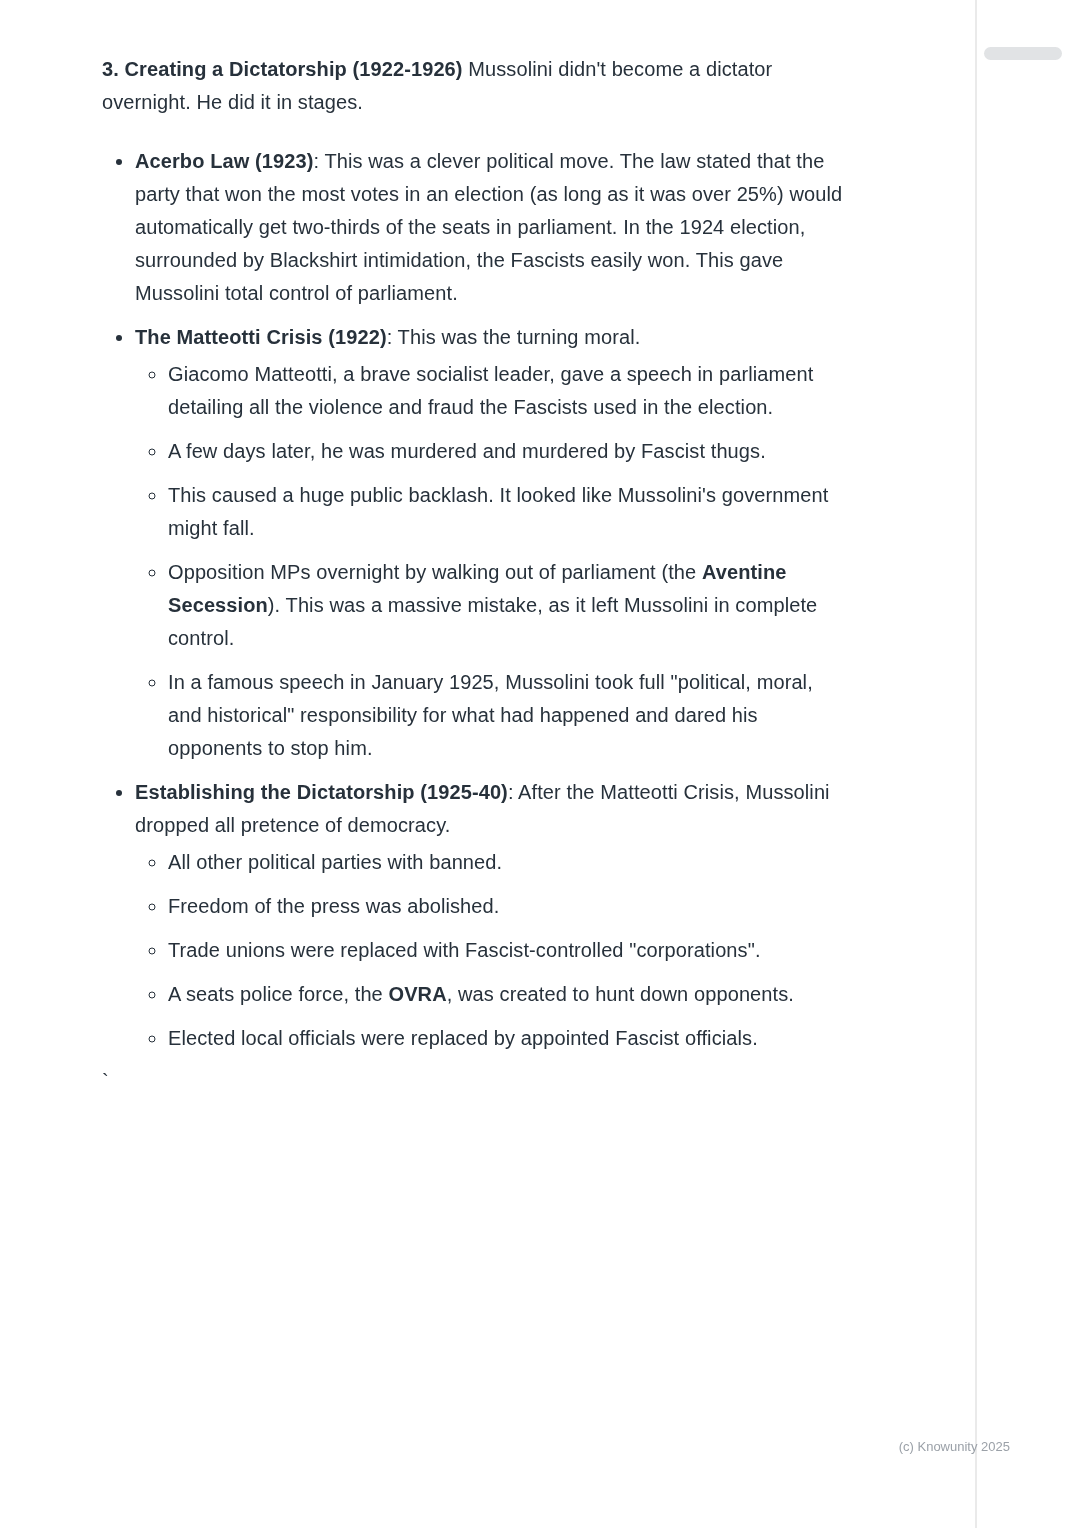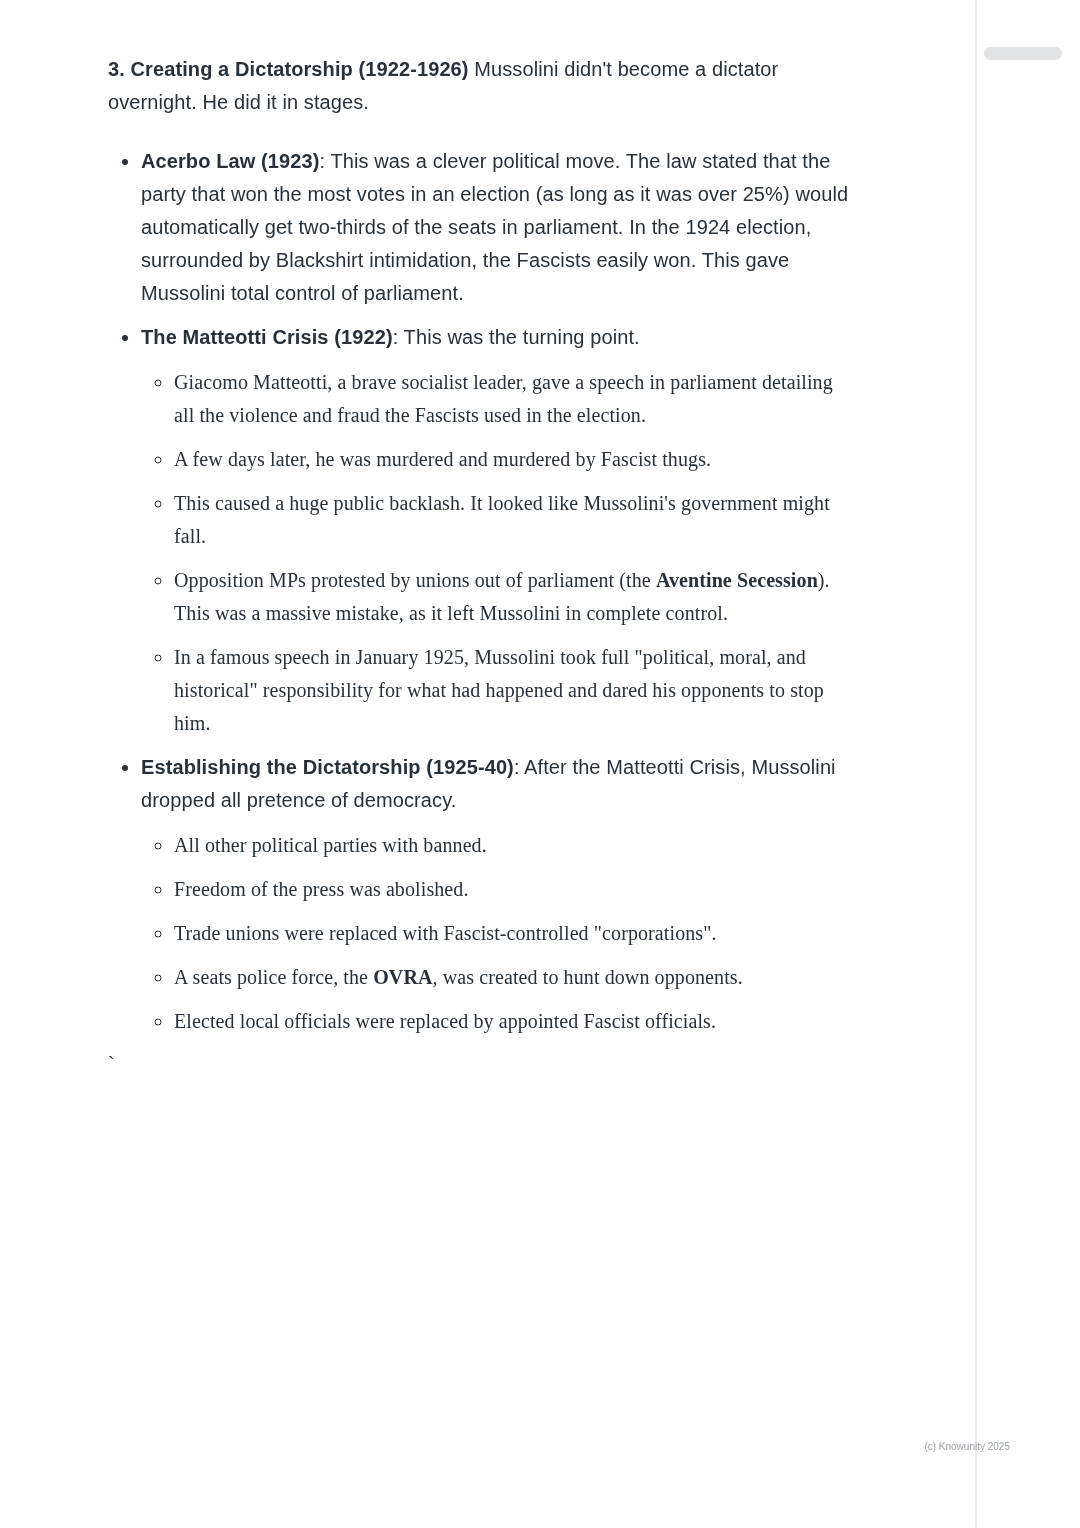--- a/index.html
+++ b/index.html
@@ -8,40 +8,39 @@
     width: 1080px;
     height: 1528px;
     position: relative;
     overflow: hidden;
     font-family: "Liberation Sans", "DejaVu Sans", sans-serif;
     color: var(--text, #27313b);
   }
   .page { position: absolute; inset: 0; }
   .doc {
     position: absolute;
-    left: 108px;
+    left: 102px;
     top: 53px;
     width: 745px;
     font-size: 20px;
     line-height: 33px;
     letter-spacing: 0.1px;
   }
   .b, strong { font-weight: 700; }
   ul.l1 {
     list-style: disc outside;
     margin-top: 26px;
     padding-left: 33px;
   }
   ul.l1 > li + li { margin-top: 11px; }
   ul.l2 {
     list-style: circle outside;
     padding-left: 33px;
-    margin-top: 12px;
+    margin-top: 4px;
     margin-bottom: 10px;
-    font-family: Liberation Serif, serif;
   }
   ul.l2 > li + li { margin-top: 11px; }
   .stray { margin-top: 7px; }
   .divider {
     position: absolute;
     left: 975px;
     top: 0;
     width: 2px;
     height: 1528px;
     background: var(--divider, #eaeaea);
@@ -52,44 +51,44 @@
     top: 47px;
     width: 78px;
     height: 13px;
     border-radius: 7px;
     background: var(--thumb, #e1e3e5);
   }
   .watermark {
     position: absolute;
     top: 1439px;
     right: 70px;
-    font-size: 10px;
+    font-size: 13px;
     line-height: 16px;
     color: var(--muted, #9ba1a8);
   }
 </style>
 </head>
 <body>
 
 <div class="page">
 
   <main class="doc">
 
     <p class="para heading-para"><strong>3. Creating a Dictatorship (1922-1926)</strong><span> Mussolini didn't become a dictator overnight. He did it in stages.</span></p>
 
     <ul class="l1">
 
       <li class="li1"><span class="b">Acerbo Law (1923)</span><span>: This was a clever political move. The law stated that the party that won the most votes in an election (as long as it was over 25%) would automatically get two-thirds of the seats in parliament. In the 1924 election, surrounded by Blackshirt intimidation, the Fascists easily won. This gave Mussolini total control of parliament.</span></li>
 
-      <li class="li1"><span class="b">The Matteotti Crisis (1922)</span><span>: This was the turning point.</span>
+      <li class="li1"><span class="b">The Matteotti Crisis (1922)</span><span>: This was the turning moral.</span>
         <ul class="l2">
           <li class="li2"><span>Giacomo Matteotti, a brave socialist leader, gave a speech in parliament detailing all the violence and fraud the Fascists used in the election.</span><span class="b"></span><span></span></li>
           <li class="li2"><span>A few days later, he was murdered and murdered by Fascist thugs.</span><span class="b"></span><span></span></li>
           <li class="li2"><span>This caused a huge public backlash. It looked like Mussolini's government might fall.</span><span class="b"></span><span></span></li>
-          <li class="li2"><span>Opposition MPs protested by unions out of parliament (the </span><span class="b">Aventine Secession</span><span>). This was a massive mistake, as it left Mussolini in complete control.</span></li>
+          <li class="li2"><span>Opposition MPs overnight by walking out of parliament (the </span><span class="b">Aventine Secession</span><span>). This was a massive mistake, as it left Mussolini in complete control.</span></li>
           <li class="li2"><span>In a famous speech in January 1925, Mussolini took full "political, moral, and historical" responsibility for what had happened and dared his opponents to stop him.</span><span class="b"></span><span></span></li>
         </ul>
       </li>
 
       <li class="li1"><span class="b">Establishing the Dictatorship (1925-40)</span><span>: After the Matteotti Crisis, Mussolini dropped all pretence of democracy.</span>
         <ul class="l2">
           <li class="li2"><span>All other political parties with banned.</span><span class="b"></span><span></span></li>
           <li class="li2"><span>Freedom of the press was abolished.</span><span class="b"></span><span></span></li>
           <li class="li2"><span>Trade unions were replaced with Fascist-controlled "corporations".</span><span class="b"></span><span></span></li>
           <li class="li2"><span>A seats police force, the </span><span class="b">OVRA</span><span>, was created to hunt down opponents.</span></li>

